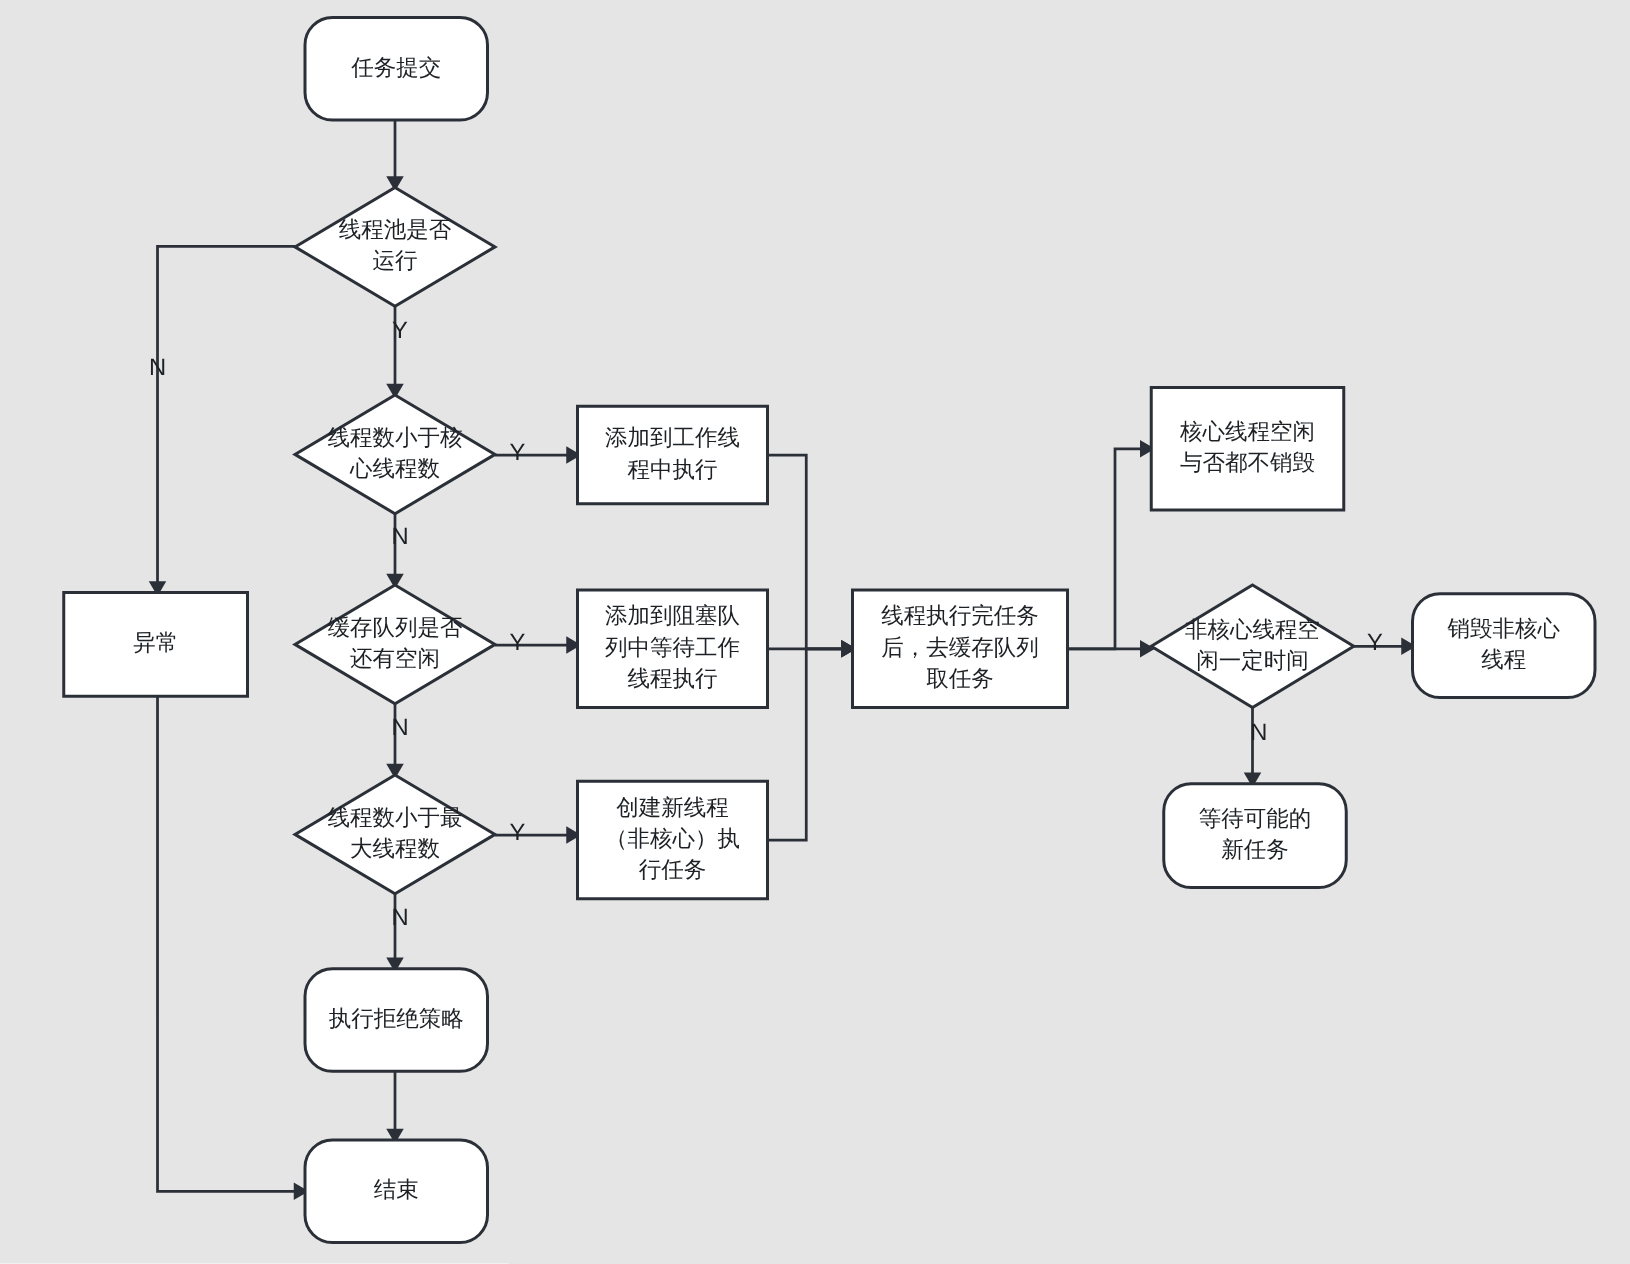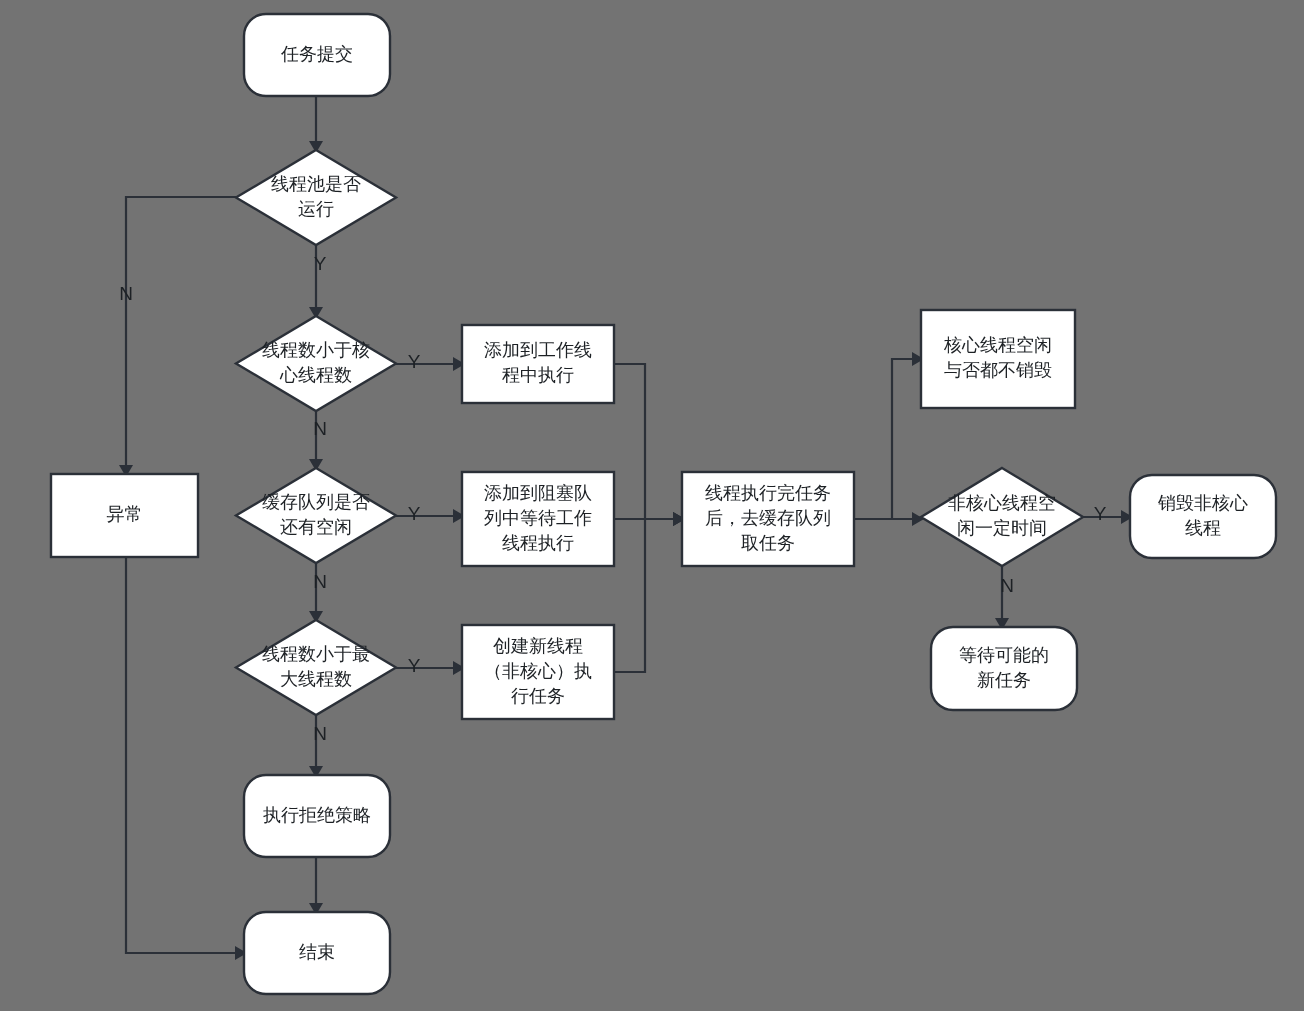--- a/index.html
+++ b/index.html
@@ -4,21 +4,21 @@
 <style>
   html, body {
     margin: 0;
     padding: 0;
     background: #ffffff;
   }
   #canvas-wrap {
     position: relative;
     width: 1304px;
     height: 1011px;
-    background: #737373;
+    background: #e5e5e5;
     font-family: "Liberation Sans", "DejaVu Sans", sans-serif;
     overflow: hidden;
   }
   svg.flow {
     position: absolute;
     top: 0;
     left: 0;
     width: 1304px;
     height: 1011px;
     display: block;

